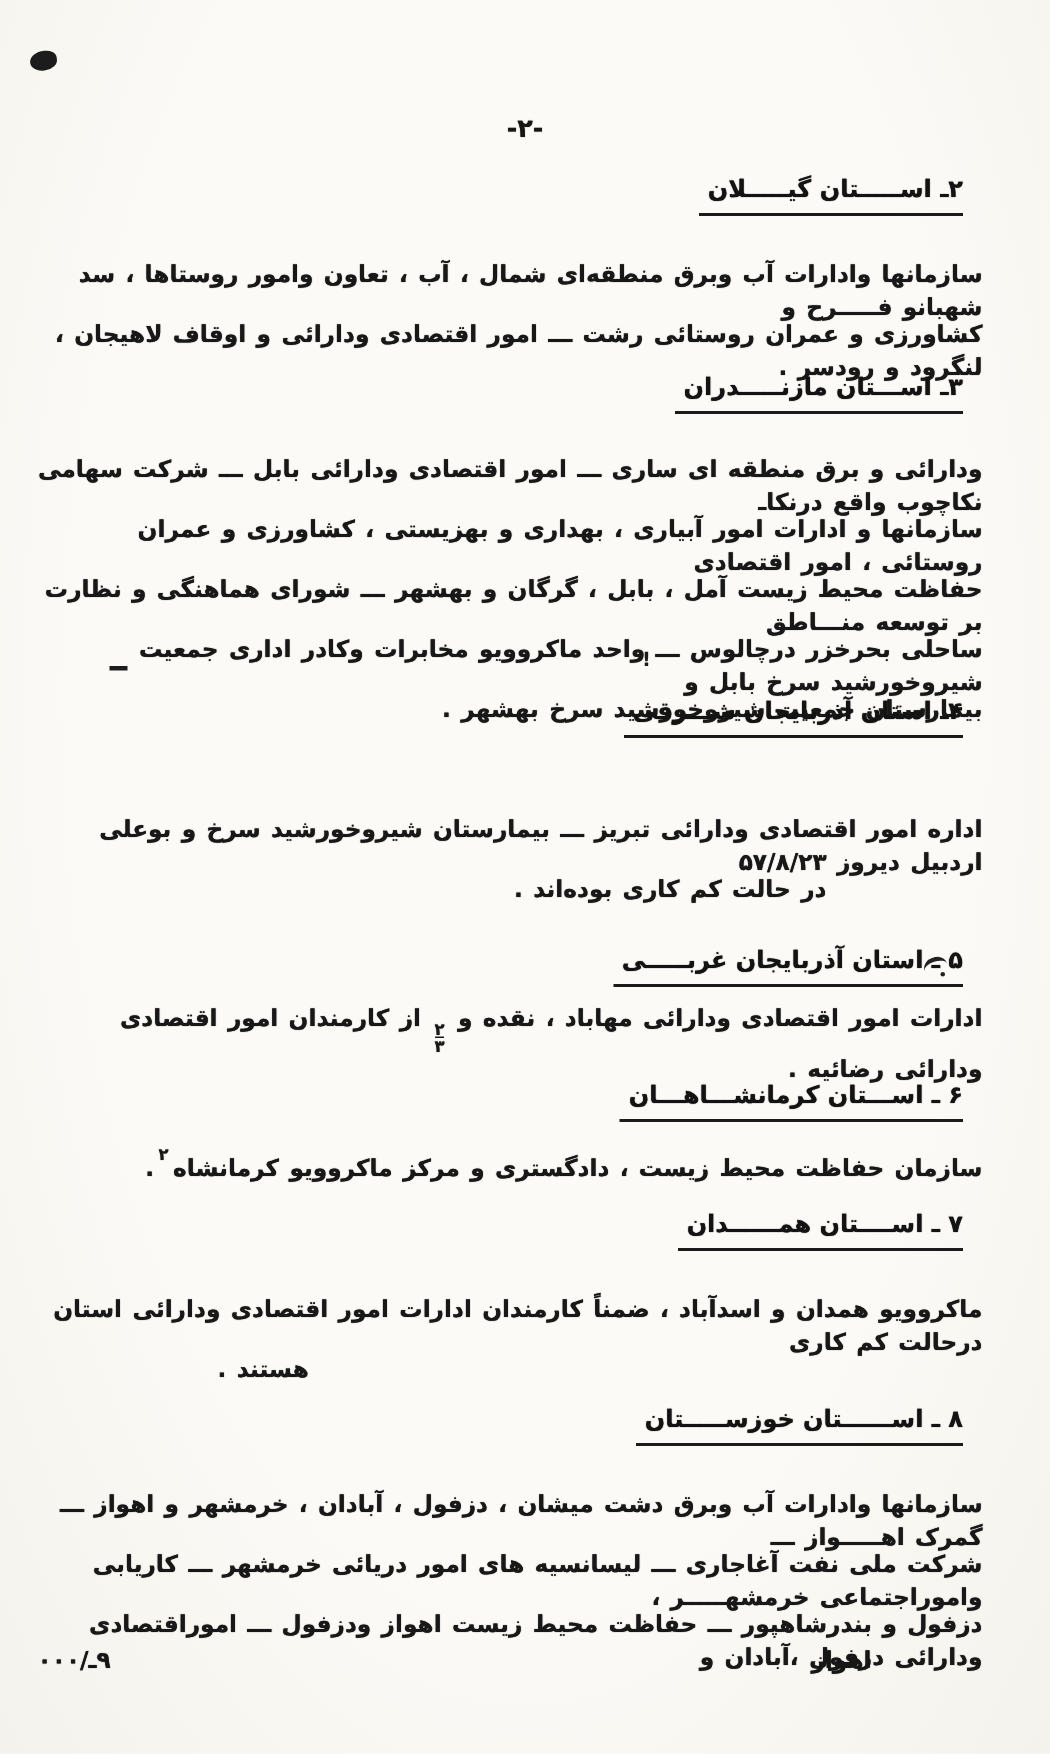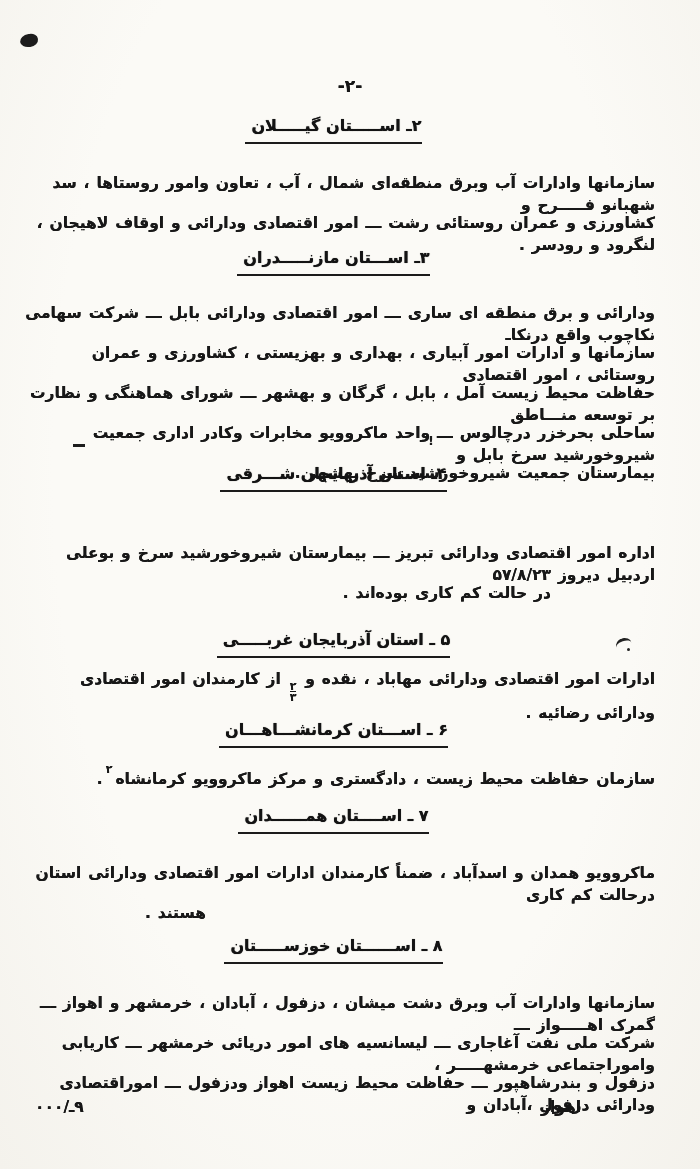--- a/index.html
+++ b/index.html
@@ -18,21 +18,21 @@
   .pagenum{
     position:absolute;top:76px;left:0;right:0;
     text-align:center;
     font-size:17px;font-weight:700;
     letter-spacing:0;
     color:#161616;
     text-shadow:0 0 0.6px #161616;
   }
   .heading{
     position:absolute;right:58px;left:25px;
-    direction:rtl;text-align:center;
+    direction:rtl;text-align:right;
     font-size:16px;font-weight:700;
     color:#131313;
     text-shadow:0 0 0.7px #131313;
   }
   .heading .h-txt{
     display:inline-block;
     border-bottom:2.5px solid #1b1b1b;
     padding-bottom:7px;
     padding-left:6px;
   }
@@ -60,21 +60,21 @@
     position:relative;top:-11px;
     margin:0 3px;
   }
   .footer-row{
     position:absolute;left:25px;right:45px;top:1098px;
     direction:rtl;
     display:flex;justify-content:space-between;align-items:flex-start;
     font-size:15.5px;font-weight:700;color:#161616;
     text-shadow:0 0 0.6px #161616;
   }
-  .footer-row .f-left{ direction:rtl; margin-left:10px; }
+  .footer-row .f-left{ direction:rtl; margin-left:0; }
   .footer-row .f-right{ direction:rtl; margin-right:74px; }
   
   .corner-blob{
     position:absolute;left:20px;top:34px;width:18px;height:13px;
     background:#1c1c1c;border-radius:55% 45% 50% 50%;
     transform:rotate(-8deg);
   }
   .smudge-arc{
     position:absolute;left:616px;top:638px;width:16px;height:11px;
     border-top:3px solid #222;border-radius:50%;

